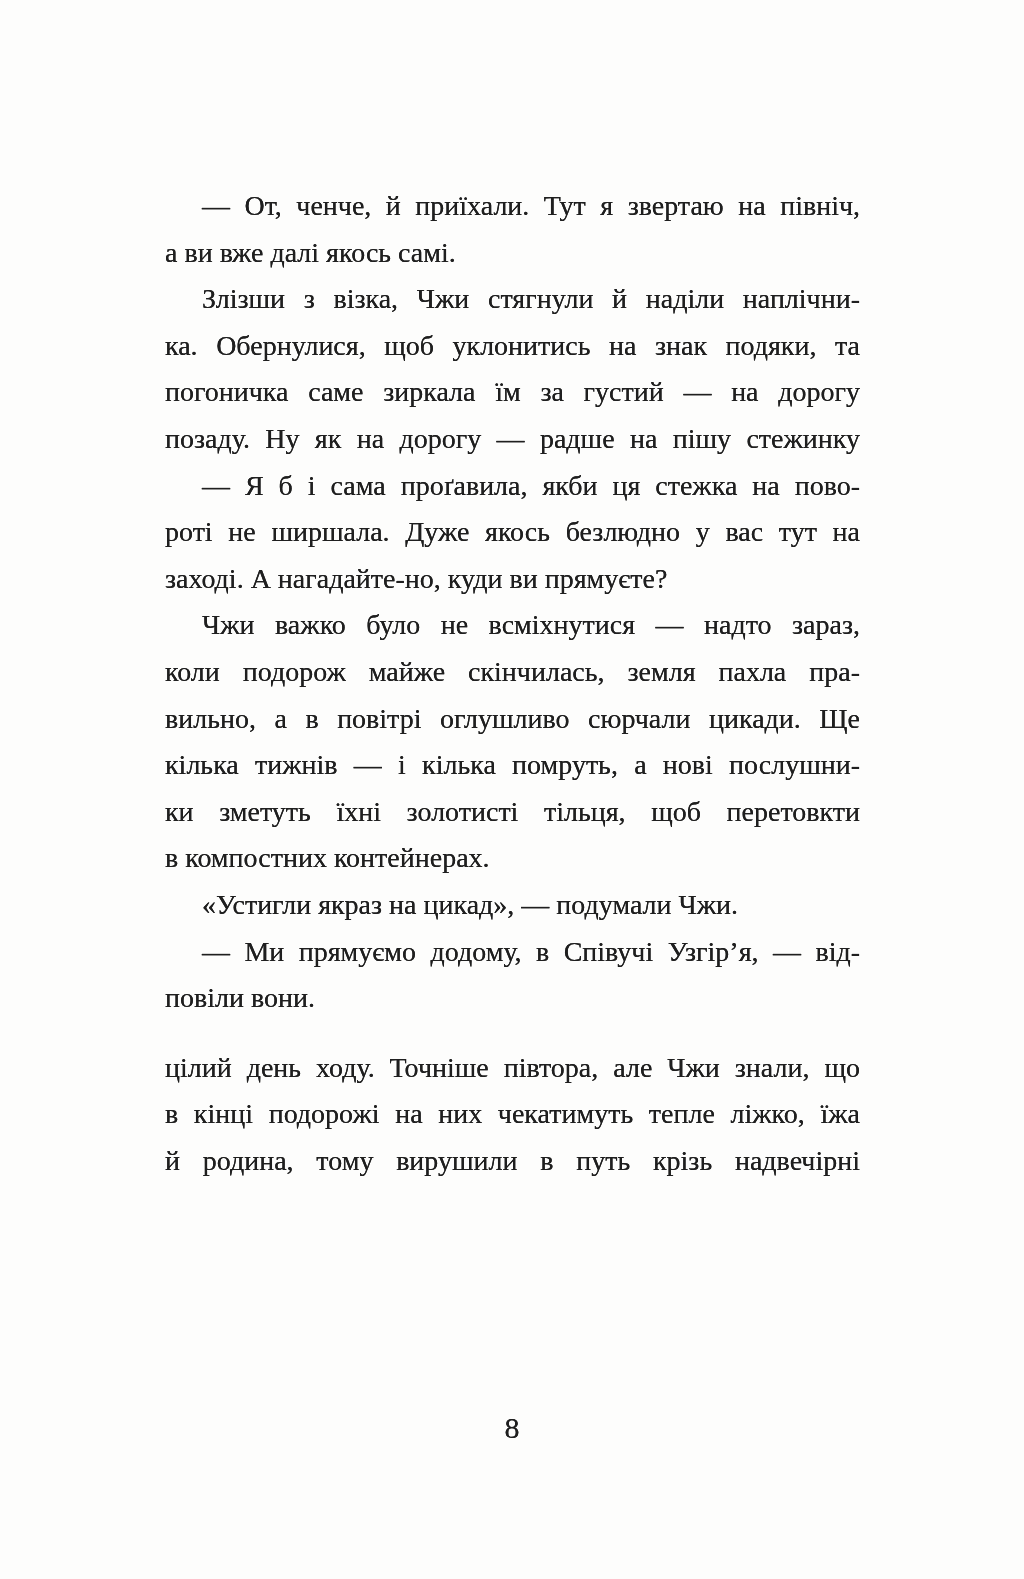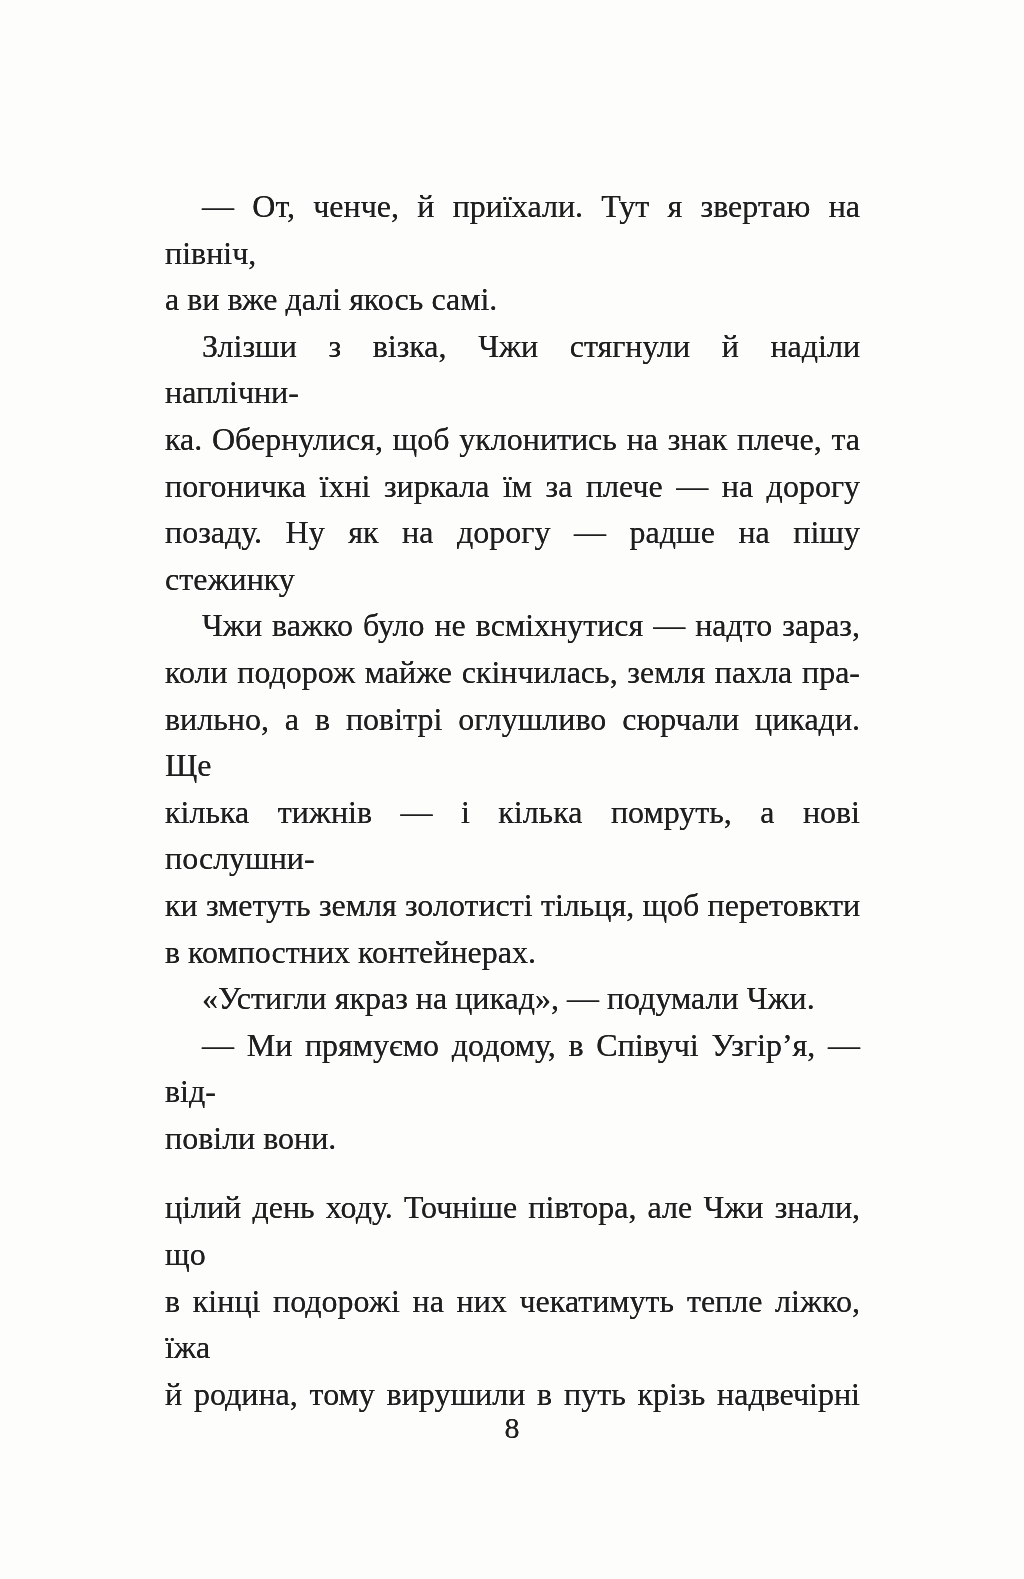--- a/index.html
+++ b/index.html
@@ -27,21 +27,21 @@
     width: 695px;
   }
   .para {
     margin: 0;
     padding: 0;
   }
   .para.section-break {
     margin-top: 23px;
   }
   .line {
-    font-size: 32px;
+    font-size: 28px;
     line-height: 46.6px;
     white-space: normal;
     letter-spacing: 0px;
     text-shadow: 0 0 0.5px currentColor; 
     font-family: Liberation Serif, serif;
   }
   .line.justify {
     text-align: justify;
     text-align-last: justify;
   }
@@ -63,30 +63,35 @@
 <body>
 
 <div class="book-page">
   <div class="text-block" id="text-block">
       <div class="para">
         <div class="line justify indent">— От, ченче, й приїхали. Тут я звертаю на північ,</div>
         <div class="line">а ви вже далі якось самі.</div>
       </div>
       <div class="para">
         <div class="line justify indent">Злізши з візка, Чжи стягнули й наділи наплічни-</div>
-        <div class="line justify">ка. Обернулися, щоб уклонитись на знак плече, та</div>
-        <div class="line justify">погоничка їхні зиркала їм за плече — на дорогу</div>
+        <div class="line justify">ка. Обернулися, щоб уклонитись на знак подяки, та</div>
+        <div class="line justify">погоничка саме зиркала їм за густий — на дорогу</div>
         <div class="line justify">позаду. Ну як на дорогу — радше на пішу стежинку</div>
+      </div>
+      <div class="para">
+        <div class="line justify indent">— Я б і сама проґавила, якби ця стежка на пово-</div>
+        <div class="line justify">роті не ширшала. Дуже якось безлюдно у вас тут на</div>
+        <div class="line">заході. А нагадайте-но, куди ви прямуєте?</div>
       </div>
       <div class="para">
         <div class="line justify indent">Чжи важко було не всміхнутися — надто зараз,</div>
         <div class="line justify">коли подорож майже скінчилась, земля пахла пра-</div>
         <div class="line justify">вильно, а в повітрі оглушливо сюрчали цикади. Ще</div>
         <div class="line justify">кілька тижнів — і кілька помруть, а нові послушни-</div>
-        <div class="line justify">ки зметуть земля золотисті тільця, щоб перетовкти</div>
+        <div class="line justify">ки зметуть їхні золотисті тільця, щоб перетовкти</div>
         <div class="line">в компостних контейнерах.</div>
       </div>
       <div class="para">
         <div class="line indent">«Устигли якраз на цикад», — подумали Чжи.</div>
       </div>
       <div class="para">
         <div class="line justify indent">— Ми прямуємо додому, в Співучі Узгір’я, — від-</div>
         <div class="line">повіли вони.</div>
       </div>
       <div class="para section-break">

